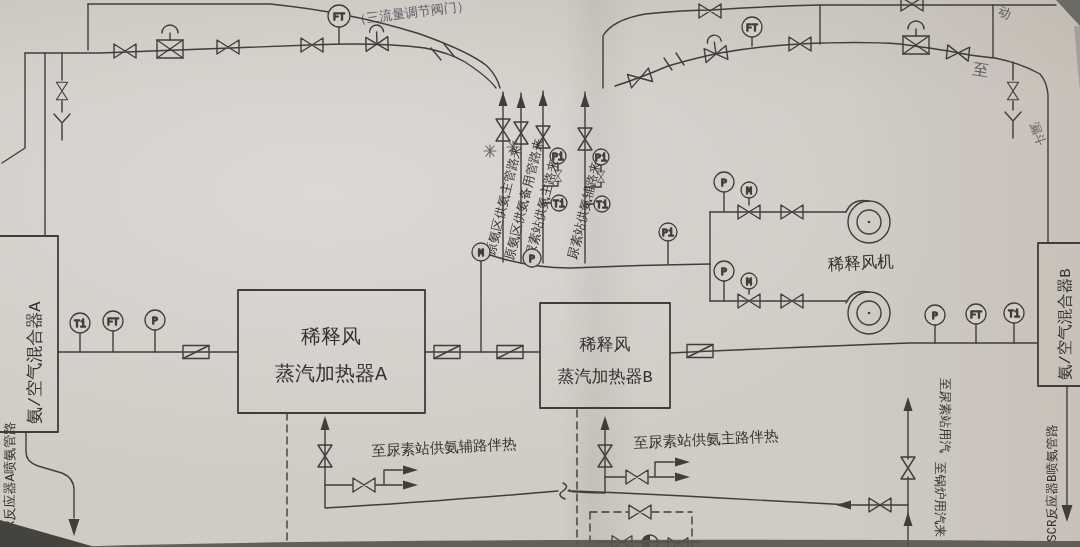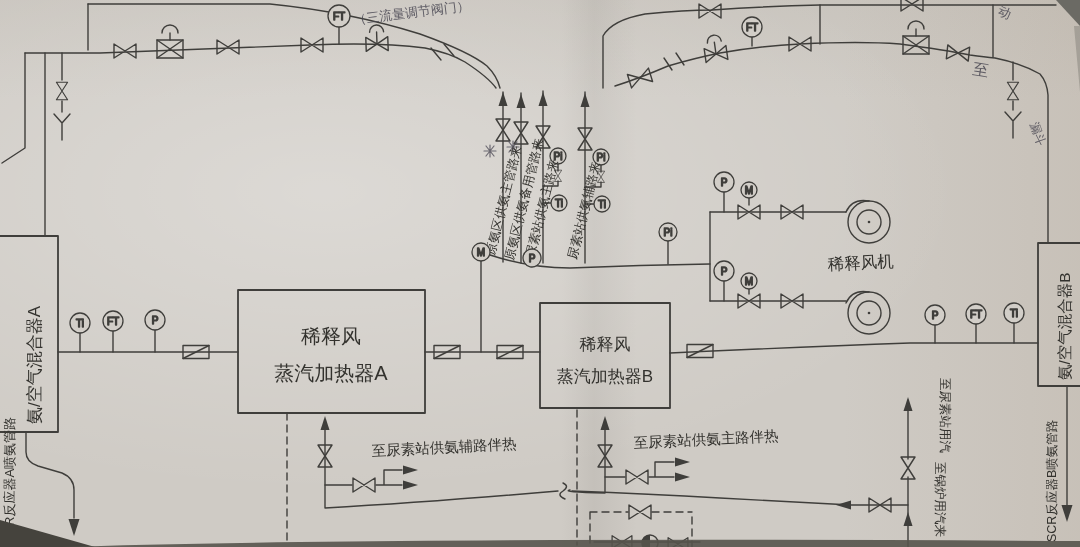--- a/index.html
+++ b/index.html
@@ -1,17 +1,17 @@
 <!DOCTYPE html>
 <html><head>
 <meta charset="utf-8">
 <style>
   html,body{margin:0;padding:0;}
   .stage{position:relative;width:1080px;height:547px;overflow:hidden;
-    font-family:Liberation Sans, sans-serif;
+    font-family:Liberation Mono, monospace;
     background:
       radial-gradient(ellipse at 30% 35%, rgba(255,255,255,.28), transparent 60%),
       linear-gradient(90deg, transparent 52%, rgba(100,95,88,.10) 55%, transparent 59%),
       linear-gradient(270deg, rgba(160,140,118,.16), transparent 22%),
       linear-gradient(180deg, rgba(175,168,158,.18), transparent 18%),
       #cfcbc5;}
   svg{display:block}
   .ink{stroke:#3f3e3b;fill:none;stroke-width:1.4;stroke-linecap:round;stroke-linejoin:round}
   .thick{stroke-width:1.8}
   .fillink{fill:#3f3e3b;stroke:none}

